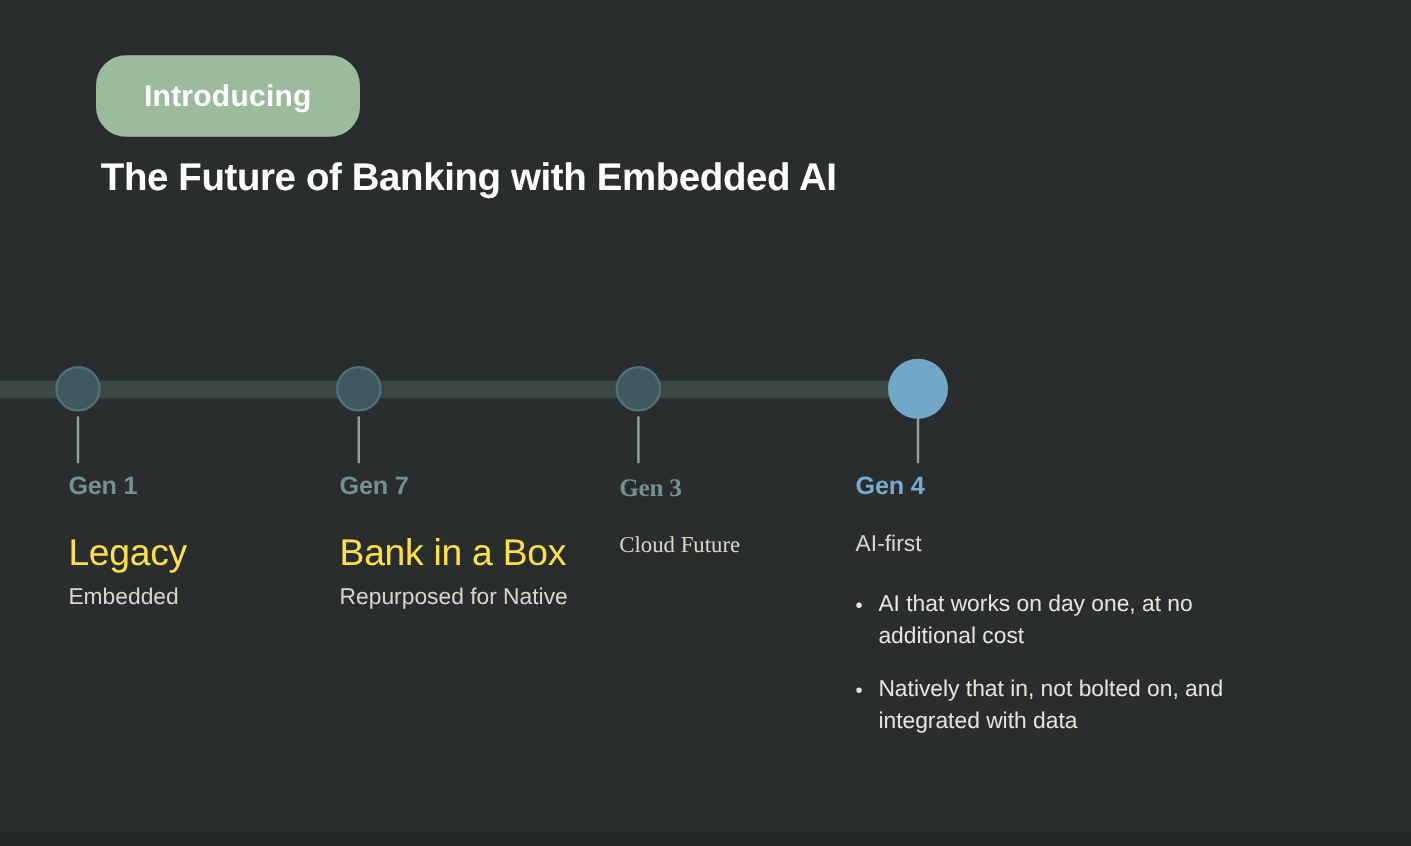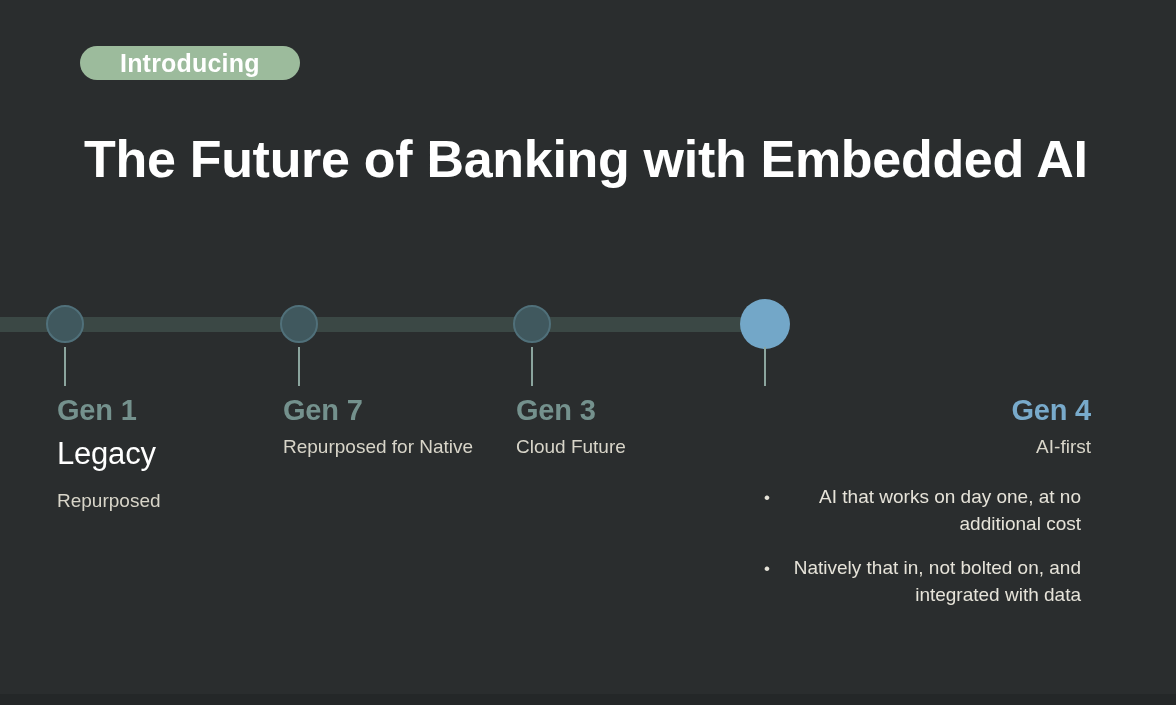--- a/index.html
+++ b/index.html
@@ -9,39 +9,39 @@
     background: #2a2d2e;
     position: relative;
     overflow: hidden;
   }
   .slide { position: absolute; inset: 0; }
 
   
   .badge {
     position: absolute;
     left: 80px; top: 46px;
-    height: 34px;
+    height: 68px;
     padding: 16px 40px;
     background: #9cbb9c;
     border-radius: 25px;
     display: flex; align-items: center; justify-content: flex-start;
   }
   .badge span {
     color: #ffffff;
     font-size: 25px;
     font-weight: bold;
     letter-spacing: 0.2px;
   }
 
   
   .title {
     position: absolute;
     left: 84px; top: 129px;
     color: #ffffff;
-    font-size: 52px;
+    font-size: 32px;
     font-weight: bold;
     letter-spacing: -0.3px;
     white-space: nowrap;
   }
 
   
   .tl-bar {
     position: absolute;
     left: 0; top: 317px;
     width: 770px; height: 15px;
@@ -72,37 +72,37 @@
   }
   .tl-tick.t1 { left: 64px; }
   .tl-tick.t2 { left: 298px; }
   .tl-tick.t3 { left: 531px; }
   .tl-tick.t4 { left: 764px; }
 
   
   .gen-col { position: absolute; top: 394px; }
   .gen-col.c1 { left: 57px;  width: 215px; }
   .gen-col.c2 { left: 283px; width: 225px; }
-  .gen-col.c3 { left: 516px; width: 225px; }
-  .gen-col.c4 { left: 751px; width: 340px; text-align: right; }
+  .gen-col.c3 { left: 516px; width: 225px; font-family: Liberation Serif, serif; }
+  .gen-col.c4 { left: 713px; width: 340px; }
 
   .gen-heading {
-    font-size: 29px;
+    font-size: 21px;
     font-weight: bold;
     color: #74918d;
-    margin-bottom: 9px;
+    margin-bottom: 25px;
     letter-spacing: -0.2px;
   }
   .gen-col.c4 .gen-heading { color: #78aacb; }
 
   .gen-subtitle {
     font-size: 31px;
     font-weight: 300;
-    color: #ffffff;
-    margin-bottom: 18px;
+    color: #fde047;
+    margin-bottom: 8px;
     white-space: nowrap;
     letter-spacing: -0.2px;
   }
 
   .gen-caption {
     font-size: 19px;
     font-weight: 300;
     color: #d8d5c9;
   }
 
@@ -154,25 +154,26 @@
   <div class="tl-node n4"></div>
 
   <div class="tl-tick t1"></div>
   <div class="tl-tick t2"></div>
   <div class="tl-tick t3"></div>
   <div class="tl-tick t4"></div>
 
   <div class="gen-col c1">
     <div class="gen-heading">Gen 1</div>
     <div class="gen-subtitle">Legacy</div>
-    <div class="gen-caption">Repurposed</div>
+    <div class="gen-caption">Embedded</div>
   </div>
 
   <div class="gen-col c2">
     <div class="gen-heading">Gen 7</div>
+    <div class="gen-subtitle">Bank in a Box</div>
     <div class="gen-caption">Repurposed for Native</div>
   </div>
 
   <div class="gen-col c3">
     <div class="gen-heading">Gen 3</div>
     <div class="gen-caption">Cloud Future</div>
   </div>
 
   <div class="gen-col c4">
     <div class="gen-heading">Gen 4</div>

